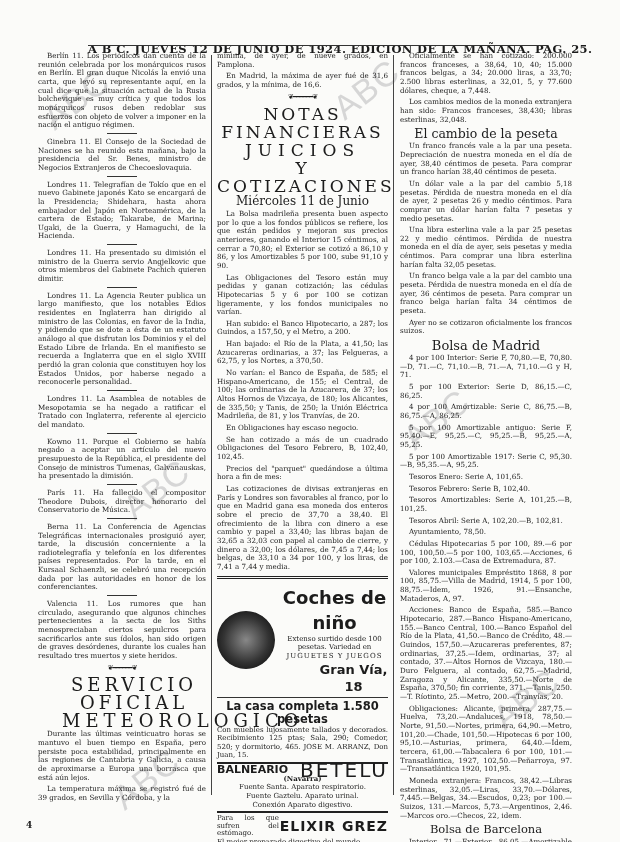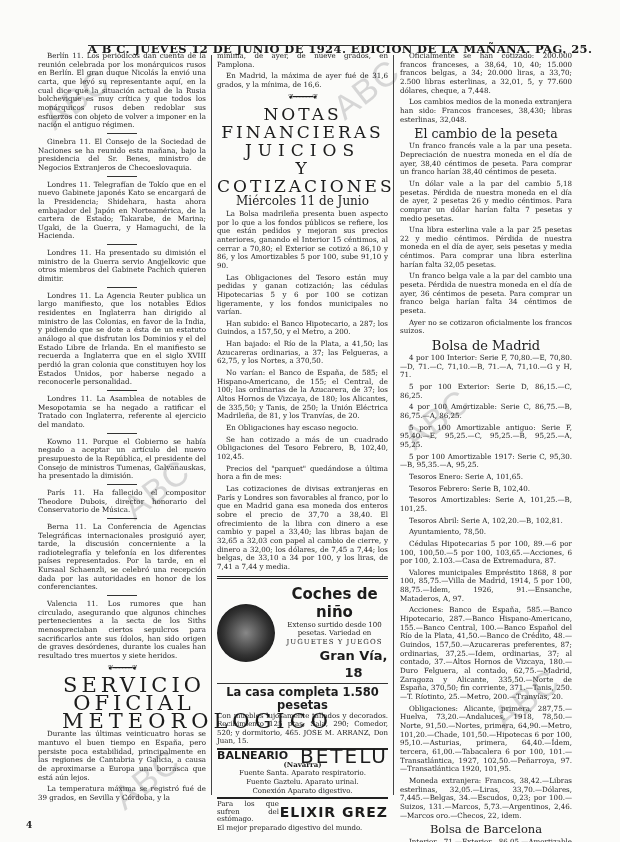--- a/index.html
+++ b/index.html
@@ -18,21 +18,21 @@
   .masthead-rule { position:absolute; top:45px; left:88px; width:460px; height:1px; background:#333; }
   .col { position:absolute; top:52px; font-size:7.1px; line-height:8.65px; text-align:justify; }
   .col p { margin:0 0 3px 0; text-indent:9px; }
   .col1 { left:38px; width:168px; }
   .col2 { left:217px; width:171px; }
   .col3 { left:400px; width:172px; }
   .vrule { position:absolute; top:55px; width:1px; background:#444; }
   .sep { width:30px; height:1px; background:#333; margin:3px auto 4px auto; }
   .orn { text-align:center; font-size:7px; letter-spacing:-1px; margin:2px 0 4px 0; }
   .h-big { text-align:center; font-family:"DejaVu Serif", serif; font-weight:normal; margin:0; letter-spacing:3px; }
-  .h1 { font-size:21px; line-height:18px; letter-spacing:4px;margin-left:24px; }
+  .h1 { font-size:18px; line-height:18px; letter-spacing:4px;margin-left:24px; }
   .h2 { font-size:17px; line-height:18px; letter-spacing:3px; }
   .h-sub { text-align:center; font-size:12px; margin:2px 0 4px 0; }
   .h-sect { text-align:center; font-size:11.5px; line-height:13px; margin:2px 0 2px 0; }
   .ad-box { border-top:2px solid #222; margin-top:4px; padding-top:3px; }
   .ad-row { display:flex; align-items:center; }
   .ad-seal { width:58px; height:58px; border-radius:50%; background:radial-gradient(circle,#888 0%,#333 55%,#222 70%,#777 72%,#222 100%); flex:none; margin-right:6px; }
   .ad-title-sans { font-family:"DejaVu Sans", sans-serif; font-weight:bold; }
   .ad-center { text-align:center; }
   .thin-rule { height:1px; background:#333; margin:2px 0; }
   .thick-rule { height:2px; background:#222; margin:2px 0; }
@@ -97,21 +97,21 @@
   <p>No varían: el Banco de España, de 585; el Hispano-Americano, de 155; el Central, de 100; las ordinarias de la Azucarera, de 37; los Altos Hornos de Vizcaya, de 180; los Alicantes, de 335,50; y Tanis, de 250; la Unión Eléctrica Madrileña, de 81, y los Tranvías, de 20.</p>
   <p>En Obligaciones hay escaso negocio.</p>
   <p>Se han cotizado a más de un cuadrado Obligaciones del Tesoro Febrero, B, 102,40, 102,45.</p>
   <p>Precios del "parquet" quedándose a última hora a fin de mes:</p>
   <p>Las cotizaciones de divisas extranjeras en París y Londres son favorables al franco, por lo que en Madrid gana esa moneda dos enteros sobre el precio de 37,70 a 38,40. El ofrecimiento de la libra con dinero a ese cambio y papel a 33,40; las libras bajan de 32,65 a 32,03 con papel al cambio de cierre, y dinero a 32,00; los dólares, de 7,45 a 7,44; los belgas, de 33,10 a 34 por 100, y los liras, de 7,41 a 7,44 y media.</p>
 
   <div class="ad-box" style="border-top:3px double #222;padding-top:6px;">
     <div class="ad-row">
       <div class="ad-seal"></div>
       <div class="ad-center" style="flex:1;">
-        <div class="ad-title-sans" style="font-size:15px;line-height:18px;">Coches de niño</div>
+        <div class="ad-title-sans" style="font-size:18px;line-height:25px;">Coches de niño</div>
         <div style="font-size:7px;">Extenso surtido desde 100</div>
         <div style="font-size:7px;">pesetas. Variedad en</div>
         <div style="font-size:7px;letter-spacing:1px;">JUGUETES Y JUEGOS</div>
         <div class="ad-title-sans" style="font-size:13px;line-height:17px;margin-left:38px;">Gran Vía, 18</div>
       </div>
     </div>
   </div>
   <div class="thin-rule"></div>
   <div>
     <div class="ad-title-sans" style="font-size:11.5px;line-height:13px;text-align:center;">La casa completa 1.580 pesetas</div>

